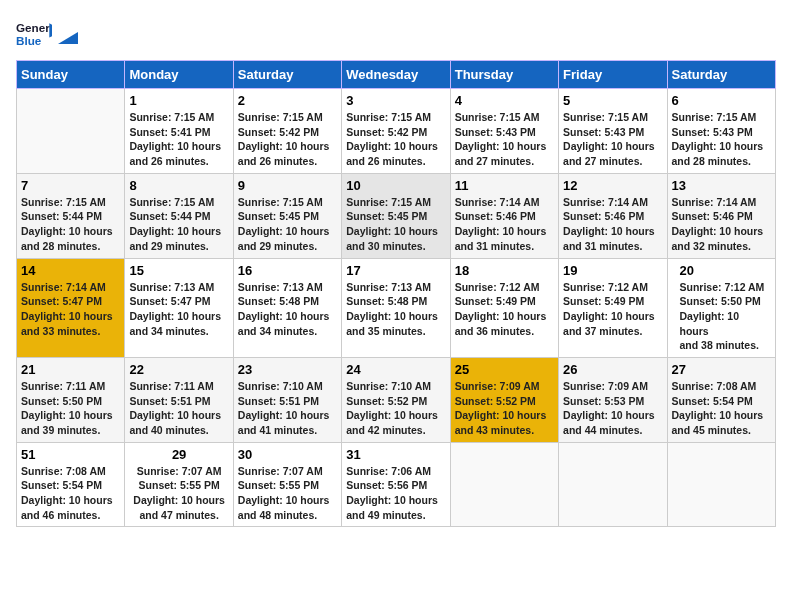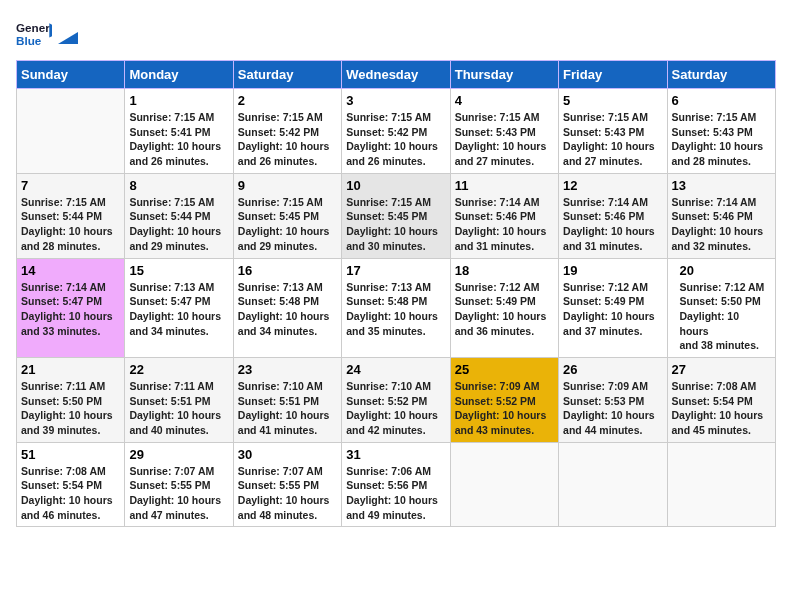--- a/index.html
+++ b/index.html
@@ -173,21 +173,21 @@
         <td style="background-color: rgb(245, 245, 245);">
           <span class="day-number">12</span>
           <div class="day-info">Sunrise: 7:14 AM<br>Sunset: 5:46 PM<br>Daylight: 10 hours<br>and 31 minutes.</div>
         </td>
         <td style="background-color: rgb(245, 245, 245);">
           <span class="day-number">13</span>
           <div class="day-info">Sunrise: 7:14 AM<br>Sunset: 5:46 PM<br>Daylight: 10 hours<br>and 32 minutes.</div>
         </td>
       </tr>
       <tr>
-        <td style="background-color: #f0abfc; margin-left: 20px;">
+        <td style="background-color: #eab308; margin-left: 20px;">
           <span class="day-number">14</span>
           <div class="day-info">Sunrise: 7:14 AM<br>Sunset: 5:47 PM<br>Daylight: 10 hours<br>and 33 minutes.</div>
         </td>
         <td style="background-color: rgb(255, 255, 255);">
           <span class="day-number">15</span>
           <div class="day-info">Sunrise: 7:13 AM<br>Sunset: 5:47 PM<br>Daylight: 10 hours<br>and 34 minutes.</div>
         </td>
         <td style="background-color: rgb(255, 255, 255); border-radius: 22px;">
           <span class="day-number">16</span>
           <div class="day-info">Sunrise: 7:13 AM<br>Sunset: 5:48 PM<br>Daylight: 10 hours<br>and 34 minutes.</div>
@@ -237,21 +237,21 @@
         <td style="background-color: rgb(245, 245, 245);">
           <span class="day-number">27</span>
           <div class="day-info">Sunrise: 7:08 AM<br>Sunset: 5:54 PM<br>Daylight: 10 hours<br>and 45 minutes.</div>
         </td>
       </tr>
       <tr>
         <td style="background-color: rgb(255, 255, 255);">
           <span class="day-number">51</span>
           <div class="day-info">Sunrise: 7:08 AM<br>Sunset: 5:54 PM<br>Daylight: 10 hours<br>and 46 minutes.</div>
         </td>
-        <td style="background-color: rgb(255, 255, 255);">
+        <td style="background-color: rgb(255, 255, 255); text-align: center;">
           <span class="day-number">29</span>
           <div class="day-info">Sunrise: 7:07 AM<br>Sunset: 5:55 PM<br>Daylight: 10 hours<br>and 47 minutes.</div>
         </td>
         <td style="background-color: rgb(255, 255, 255);">
           <span class="day-number">30</span>
           <div class="day-info">Sunrise: 7:07 AM<br>Sunset: 5:55 PM<br>Daylight: 10 hours<br>and 48 minutes.</div>
         </td>
         <td style="background-color: rgb(255, 255, 255);">
           <span class="day-number">31</span>
           <div class="day-info">Sunrise: 7:06 AM<br>Sunset: 5:56 PM<br>Daylight: 10 hours<br>and 49 minutes.</div>

